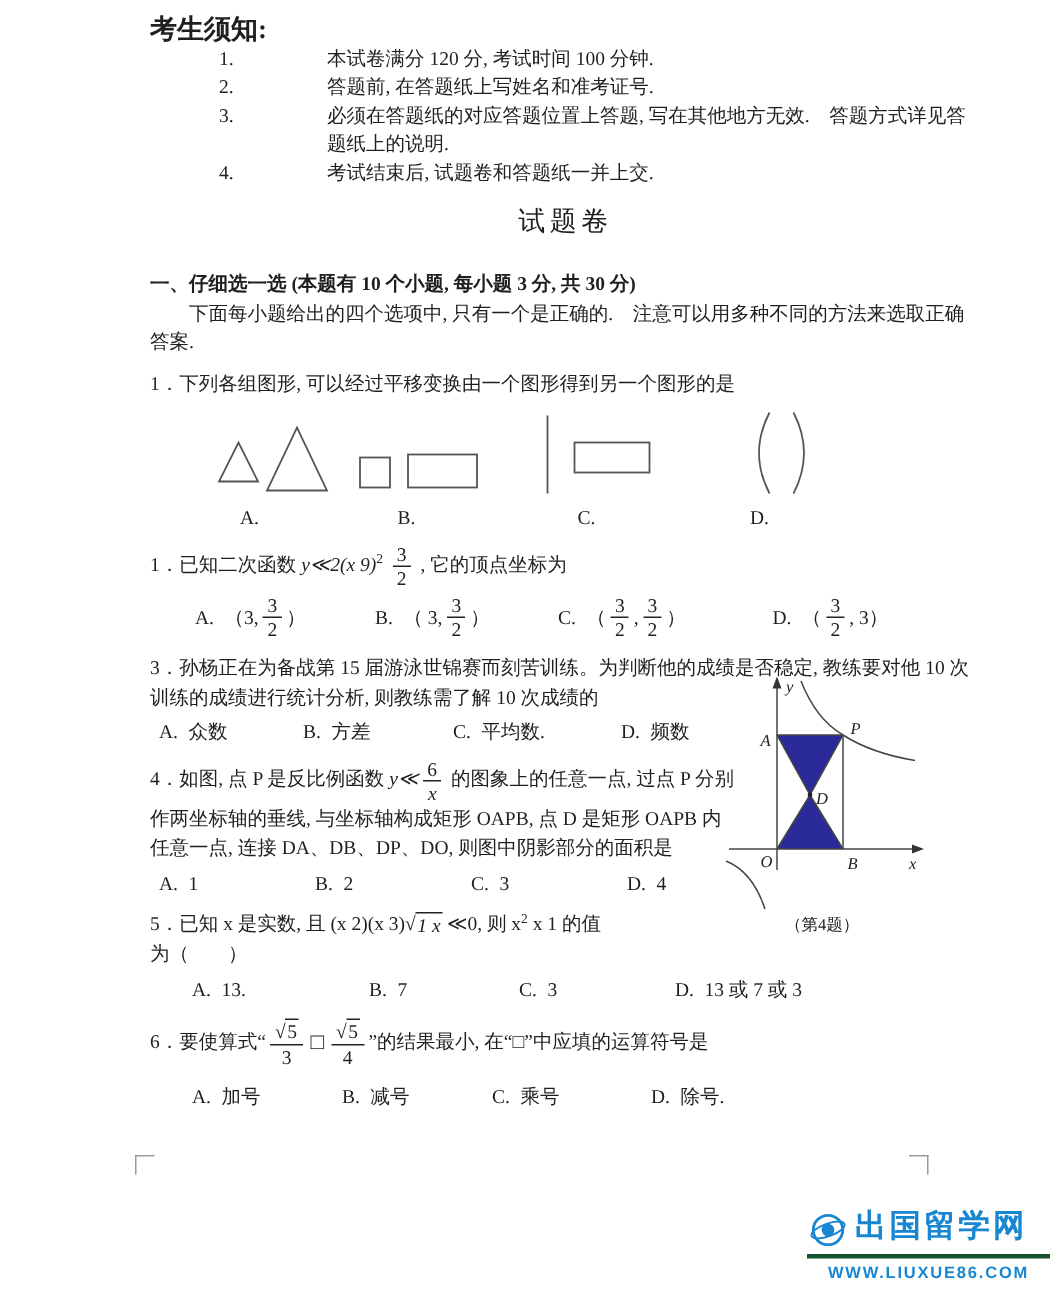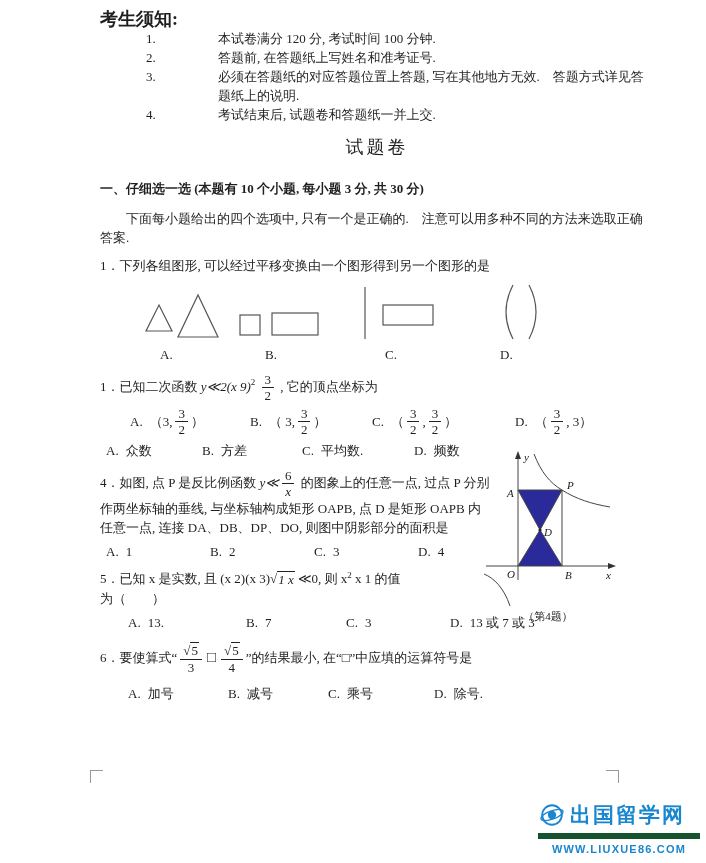--- a/index.html
+++ b/index.html
@@ -10,21 +10,21 @@
 
   
   .notice-title { font-weight:bold; font-size:18px; line-height:19px; }
   .n-item { display:flex; line-height:19px; padding-left:46px; }
   .n-num { width:24px; flex:0 0 24px; }
   .n-text { flex:1;margin-left:48px; }
 
   .paper-title { margin-top:10px; text-align:center; font-size:18px; font-weight:normal; letter-spacing:3px; }
 
   .sec-head { margin-top:18px; font-weight:bold; }
-  .sec-intro { margin-top:10px; text-indent:2em; }
+  .sec-intro { text-indent:2em; }
 
   .q-text { margin-top:8px; }
   .q4w { width:392px; }
   .nowrap { white-space:nowrap; }
 
   
   .orow { display:flex; align-items:center; margin-top:4px; }
   .opt { display:inline-flex; align-items:center; white-space:nowrap; }
   .olbl { margin-right:7px; }
   .pl6 { padding-left:6px; }  .pl28 { padding-left:28px; }
@@ -63,23 +63,23 @@
   
   .cmark { position:absolute; width:13px; height:13px; }
   .cml { left:90px; top:770px; border-top:1px solid #999; border-left:1px solid #999; }
   .cmr { left:606px; top:770px; border-top:1px solid #999; border-right:1px solid #999; }
 
   
   .clip-frag { position:absolute; top:0; left:318px; height:8px; overflow:hidden; }
 
   
   .watermark { position:absolute; right:6px; bottom:6px; width:162px; }
-  .wm-top { display:flex; align-items:center; }
+  .wm-top { display:flex; align-items:flex-end; }
   .wm-name { color:#1886d0; font-size:21px; font-weight:bold; font-family:"Liberation Sans","DejaVu Sans",sans-serif; letter-spacing:2px; margin-left:4px; }
-  .wm-url { color:#1886d0; font-size:11px; font-family:"Liberation Sans","DejaVu Sans",sans-serif; letter-spacing:1.2px; border-top:6px solid #14532d; margin-top:2px; padding-top:2px; text-align:center; font-weight:bold; }
+  .wm-url { color:#1886d0; font-size:11px; font-family:"Liberation Sans","DejaVu Sans",sans-serif; letter-spacing:1.2px; border-top:3px solid #14532d; margin-top:2px; padding-top:2px; text-align:center; font-weight:bold; }
 </style>
 </head>
 <body>
 
 <div class="page">
 
   <div class="clip-frag">
     
   </div>
 
@@ -179,20 +179,21 @@
         <span class="olbl">D.</span>
         <span>（</span>
         <span class="frac">
             <span class="fn">3</span>
             <span class="fd">2</span>
           </span>
         <span>, 3）</span>
       </span>
     </div>
 
+    <p class="q-text">3．孙杨正在为备战第 15 届游泳世锦赛而刻苦训练。为判断他的成绩是否稳定, 教练要对他 10 次训练的成绩进行统计分析, 则教练需了解 10 次成绩的</p>
     <div class="orow row-q3 pl6">
       <span class="opt">
           <span class="olbl">A.</span>
           <span>众数</span>
         </span>
       <span class="opt">
           <span class="olbl">B.</span>
           <span>方差</span>
         </span>
       <span class="opt">

